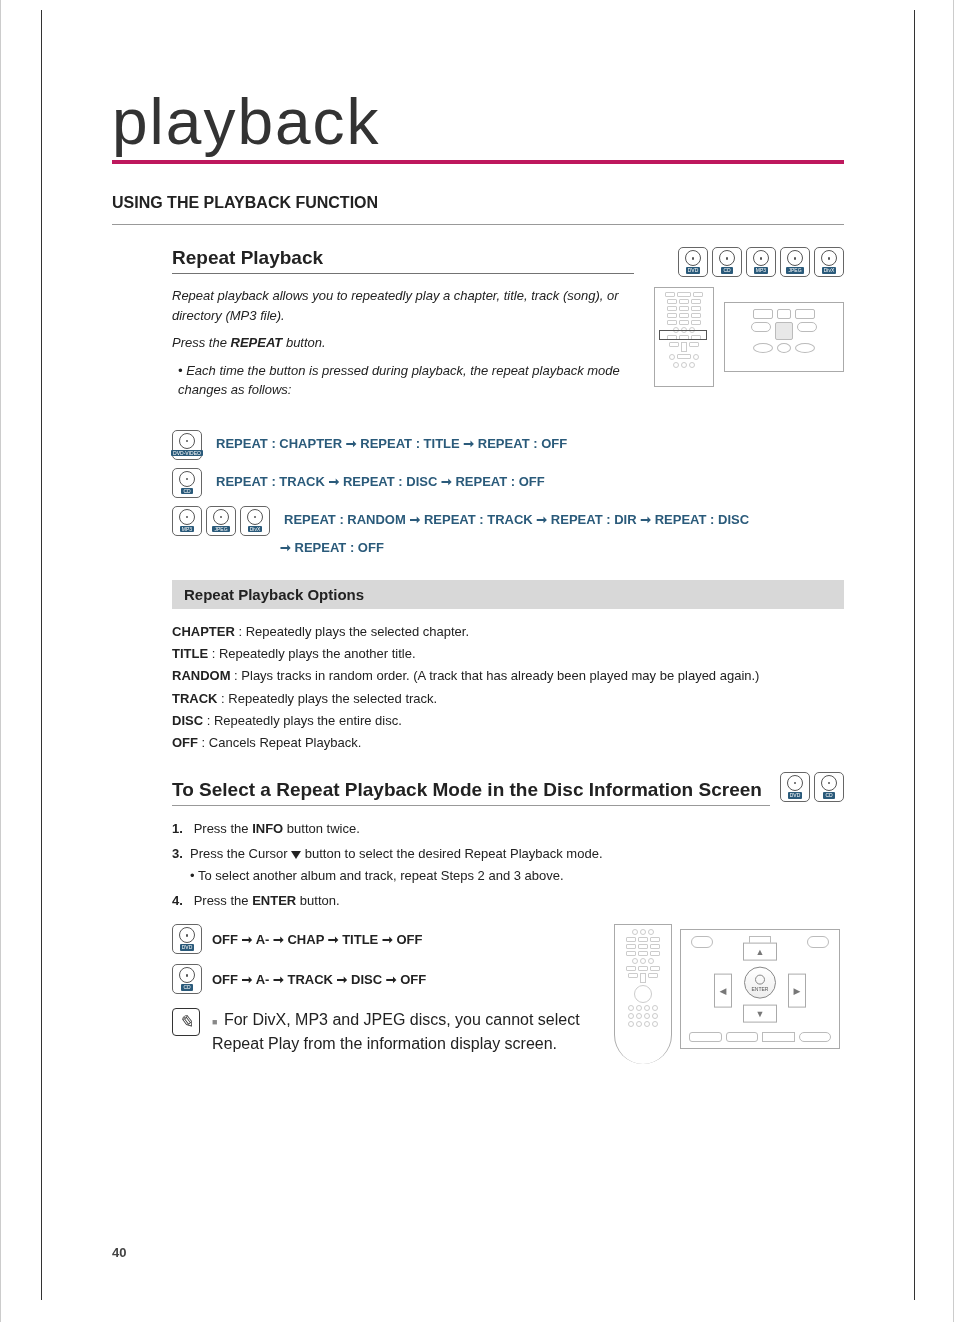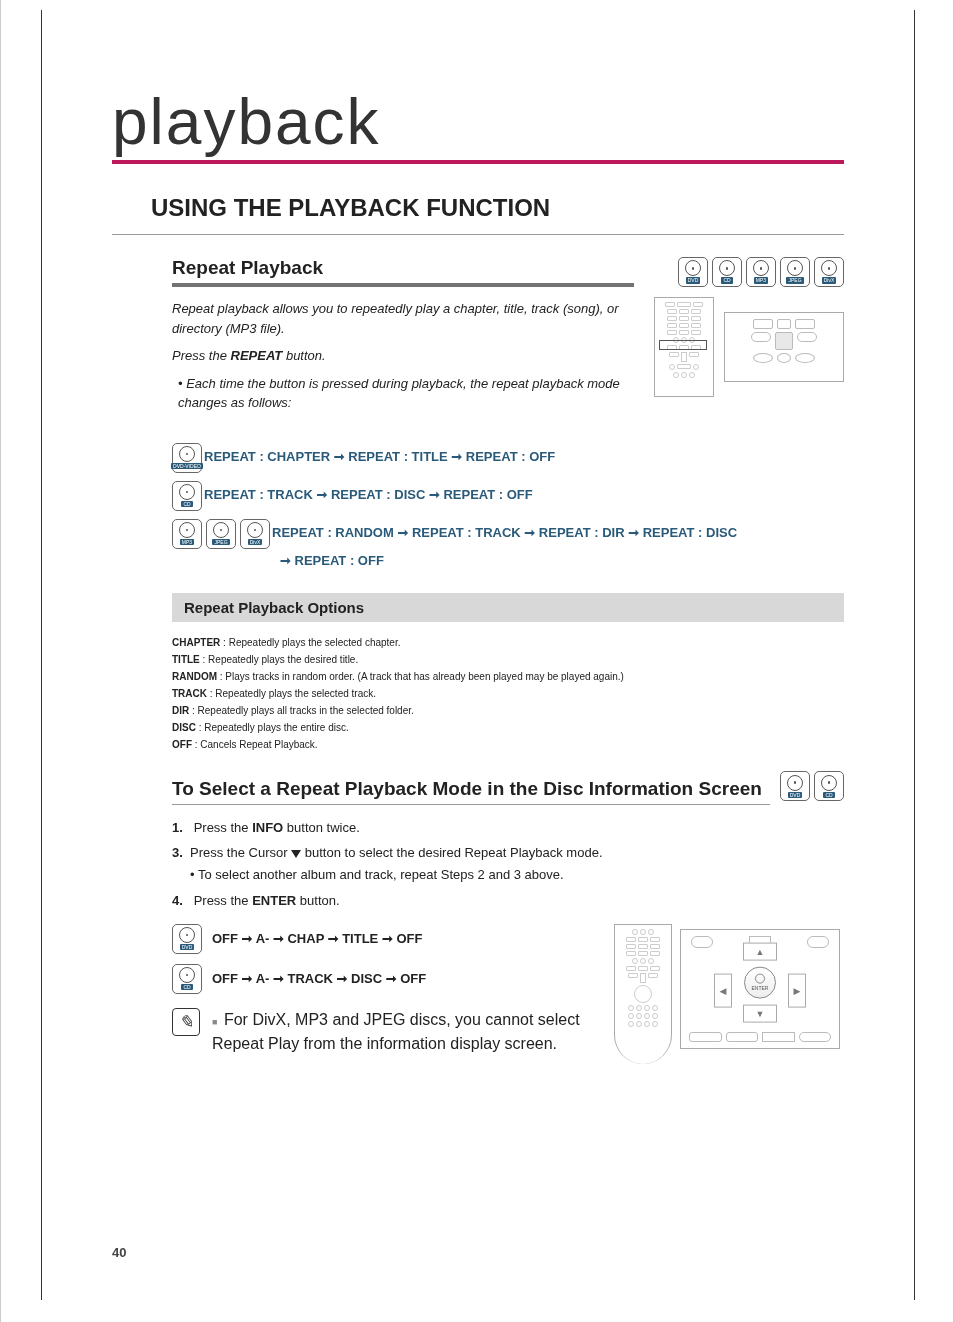--- a/index.html
+++ b/index.html
@@ -28,44 +28,43 @@
       font-weight: 300;
       letter-spacing: 2px;
       color: #333;
       border-bottom: 4px solid #be185d;
       margin-bottom: 30px;
       font-family: "Helvetica Neue", Arial, sans-serif;
       line-height: 1;
       padding-bottom: 6px;
     }
     .h2 {
-      font-size: 24px;
+      font-size: 16px;
       font-weight: bold;
       margin-bottom: 8px;
       padding-bottom: 4px;
-      margin-left: 39px;
     }
     .h2-row {
       display: flex;
       justify-content: space-between;
       align-items: flex-end;
       border-bottom: 1px solid #999;
       margin-bottom: 22px;
     }
     .subhead-row {
       display: flex;
       justify-content: space-between;
       align-items: flex-start;
       gap: 20px;
     }
     .subhead-left { flex: 1; padding-left: 60px; }
     .h3 {
       font-size: 19px;
       font-weight: bold;
-      border-bottom: 4px solid #737373;
+      border-bottom: 1px solid #737373;
       margin-bottom: 12px;
       padding-bottom: 4px;
     }
     .h3-row {
       display: flex;
       justify-content: space-between;
       align-items: flex-end;
       gap: 10px;
     }
     .h3-row .h3 { flex: 1; margin-bottom: 0; }
@@ -156,40 +155,40 @@
       border-radius:50%; border:1.5px solid #888;
       display:flex; flex-direction:column; align-items:center; justify-content:center;
       background: linear-gradient(#fff,#eee);
     }
     .dpad-c .inner { width:10px; height:10px; border:1px solid #888; border-radius:50%; }
     .dpad-enter { font-size:5px; color:#555; margin-top:1px; }
 
     .mode-block {
       display: flex;
       align-items: center;
-      gap: 2px;
+      gap: 14px;
       margin: 8px 0 2px 0;
       padding-left: 60px;
     }
     .mode-badges { display:flex; gap:4px; flex-shrink:0; }
     .mode-text {
       font-size: 13px;
       font-weight: bold;
       color: #2a5a7a;
       line-height: 1.6;
     }
     .mode-continue { padding-left: 126px; }
     .grey-header {
       background: #d8d8d8;
       font-size: 15px;
       font-weight: bold;
       padding: 6px 12px;
       margin: 22px 0 12px 60px;
     }
-    .defs { padding-left: 60px; font-size: 10px; line-height: 1.7; }
+    .defs { padding-left: 60px; font-size: 13px; line-height: 1.7; }
     .defs .term { font-weight: bold; }
     .steps { padding-left: 60px; font-size: 13px; line-height: 1.7; margin-top:4px; }
     .steps li { margin-bottom: 3px; }
     .steps .num { font-weight: bold; display:inline-block; width: 18px; }
     .steps .sub { padding-left: 18px; }
     .play-tri {
       display:inline-block; width:0; height:0;
       border-top:5px solid transparent;
       border-bottom:5px solid transparent;
       border-left:8px solid #222;
@@ -436,24 +435,23 @@
         </div>
     </div>
     <div class="mode-text">REPEAT : RANDOM ➞ REPEAT : TRACK ➞ REPEAT : DIR ➞ REPEAT : DISC</div>
   </div>
   <div class="mode-text mode-continue" style="padding-left:168px;">➞ REPEAT : OFF</div>
 
   <div class="grey-header">Repeat Playback Options</div>
 
   <div class="defs" id="option-defs">
       <div><span class="term">CHAPTER</span><span> : Repeatedly plays the selected chapter.</span></div>
-      <div><span class="term">TITLE</span><span> : Repeatedly plays the desired title.</span></div>
+      <div><span class="term">TITLE</span><span> : Repeatedly plays the another title.</span></div>
       <div><span class="term">RANDOM</span><span> : Plays tracks in random order. (A track that has already been played may be played again.)</span></div>
       <div><span class="term">TRACK</span><span> : Repeatedly plays the selected track.</span></div>
-      <div><span class="term">DIR</span><span> : Repeatedly plays all tracks in the selected folder.</span></div>
       <div><span class="term">DISC</span><span> : Repeatedly plays the entire disc.</span></div>
       <div><span class="term">OFF</span><span> : Cancels Repeat Playback.</span></div>
     </div>
 
   <div class="h3-wrap h3-row" style="margin-top:18px; padding-left:60px;">
     <div class="h3" style="border-bottom:1px solid #999; padding-bottom:4px;">To Select a Repeat Playback Mode in the Disc Information Screen</div>
     <div class="badge-row" style="padding-bottom:4px;">
       <div class="disc-badge">
           <div class="disc-icon">
             <div class="disc-dot"></div>

